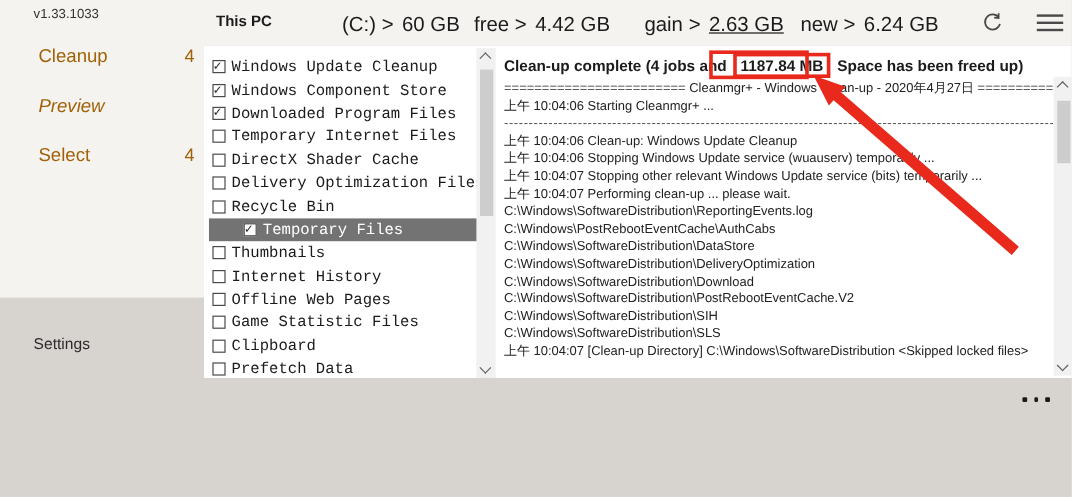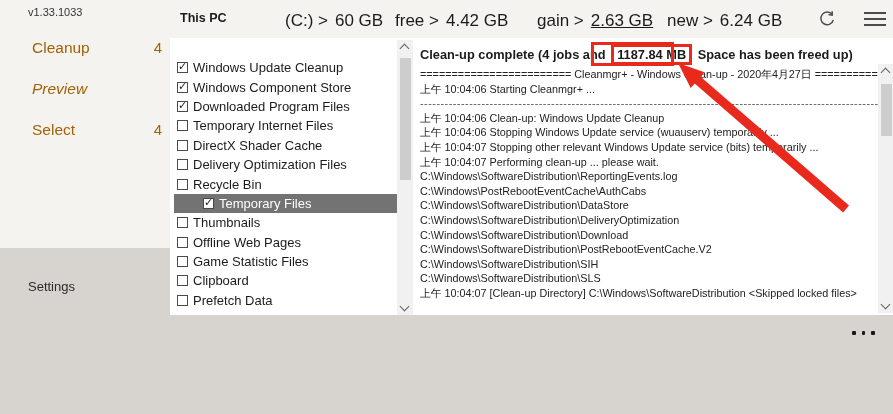--- a/index.html
+++ b/index.html
@@ -28,21 +28,21 @@
   
   .version { position:absolute; left:28px; top:6px; font-size:11px; color:#333; }
   .nav-item { position:absolute; left:0; width:170px; height:22px; font-size:15.5px; color:#a16207; cursor:pointer; }
   .nav-item .nav-label { position:absolute; left:32px; top:0; }
   .nav-item .nav-count { position:absolute; right:8px; top:0; font-size:15px; }
   .nav-item.nav0 { top:39px; } .nav-item.nav1 { top:80px;font-style:italic; } .nav-item.nav2 { top:121px; }
   .nav-item.nav3 { top:279px; font-size:13px; color:#2b2b2b; }
   .nav-item.nav3 .nav-label { left:28px; }
 
   
-  .list-panel { position:absolute; left:4px; top:20px; width:226px; height:273px; overflow:hidden; }
+  .list-panel { position:absolute; left:4px; top:8px; width:226px; height:273px; overflow:hidden;font-family:Liberation Mono, monospace; }
   .list-row { display:flex; align-items:center; height:19.4px; padding-left:3px; font-size:13px;
               white-space:nowrap; cursor:pointer; }
   .list-row .cb { flex:0 0 auto; width:11px; height:11px; border:1px solid #4a4a4a; background:#fff;
                   margin-right:5px; position:relative; }
   .list-row.checked .cb::after { content:"\2713"; position:absolute; left:0px; top:-3px; font-size:11px;
                   font-weight:bold; color:#1a1a1a; }
   .list-row.selected { background:#737373; color:#ffffff;padding-left:29px; }
 
   
   .sb { position:absolute; background:#f1f1f1; }
@@ -158,20 +158,24 @@
         <span class="cb"></span>
         <span class="lbl">Recycle Bin</span>
       </div>
         <div class="list-row checked selected">
         <span class="cb"></span>
         <span class="lbl">Temporary Files</span>
       </div>
         <div class="list-row">
         <span class="cb"></span>
         <span class="lbl">Thumbnails</span>
+      </div>
+        <div class="list-row">
+        <span class="cb"></span>
+        <span class="lbl">Internet History</span>
       </div>
         <div class="list-row">
         <span class="cb"></span>
         <span class="lbl">Offline Web Pages</span>
       </div>
         <div class="list-row">
         <span class="cb"></span>
         <span class="lbl">Game Statistic Files</span>
       </div>
         <div class="list-row">

